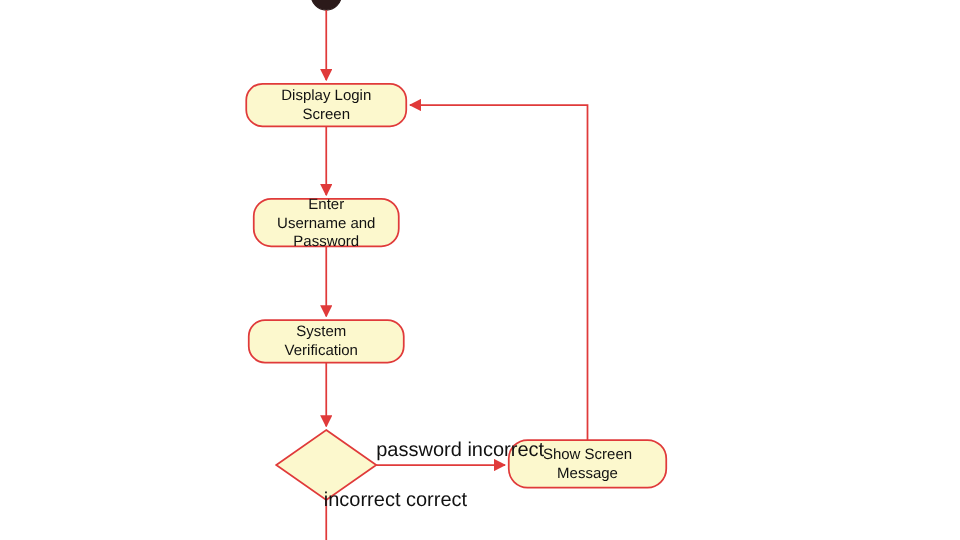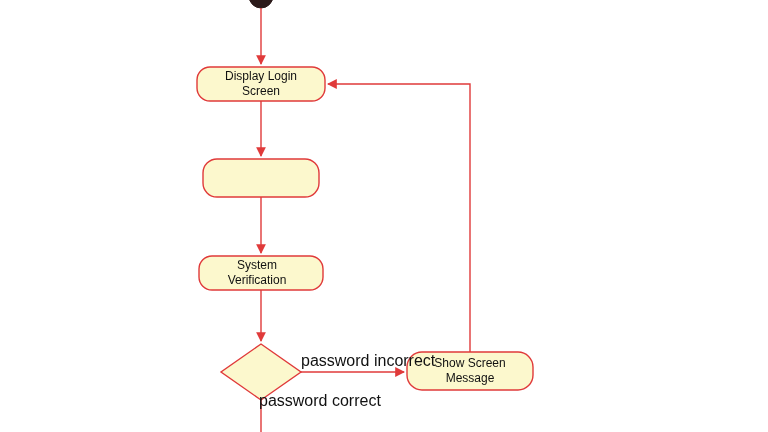--- a/index.html
+++ b/index.html
@@ -107,22 +107,23 @@
       <path d="M 470 352 L 470 84 L 328 84" fill="none" stroke="#e03a3a" stroke-width="1.4" marker-end="url(#arrow)"></path>
     </g>
 
     <g>
       <line x1="261" y1="400" x2="261" y2="432" stroke="#e03a3a" stroke-width="1.4"></line>
     </g>
   </svg>
 
   <div class="node-label" style="left:197px; top:67px; width:128px; height:34px;">Display Login Screen</div>
 
+  <div class="node-label" style="left:203px; top:159px; width:116px; height:38px;">Enter Username and Password</div>
 
   <div class="node-label" style="left:199px; top:256px; width:116px; height:34px;">System Verification</div>
 
   <div class="node-label" style="left:407px; top:352px; width:126px; height:38px;">Show Screen Message</div>
 
   <div class="edge-label" style="left:301px; top:352px;">password incorrect</div>
 
-  <div class="edge-label" style="left:259px; top:392px;">password correct</div>
+  <div class="edge-label" style="left:259px; top:392px;">incorrect correct</div>
 
 </div>
 
 </body></html>

